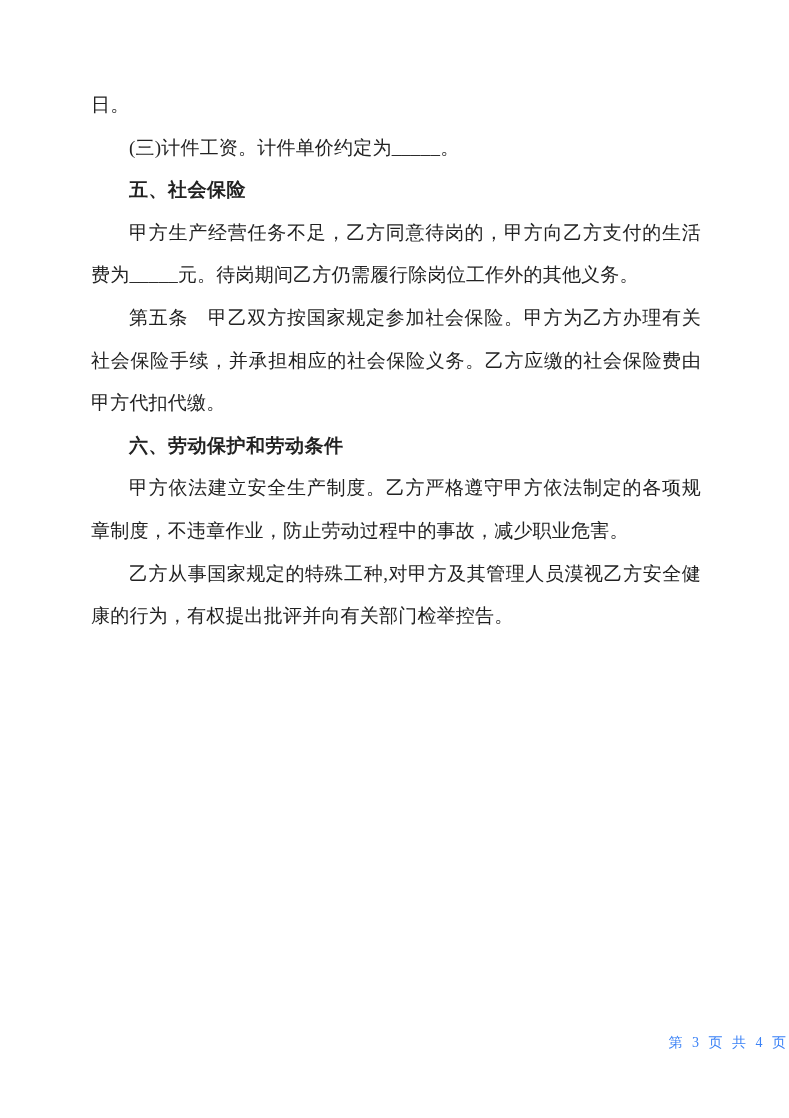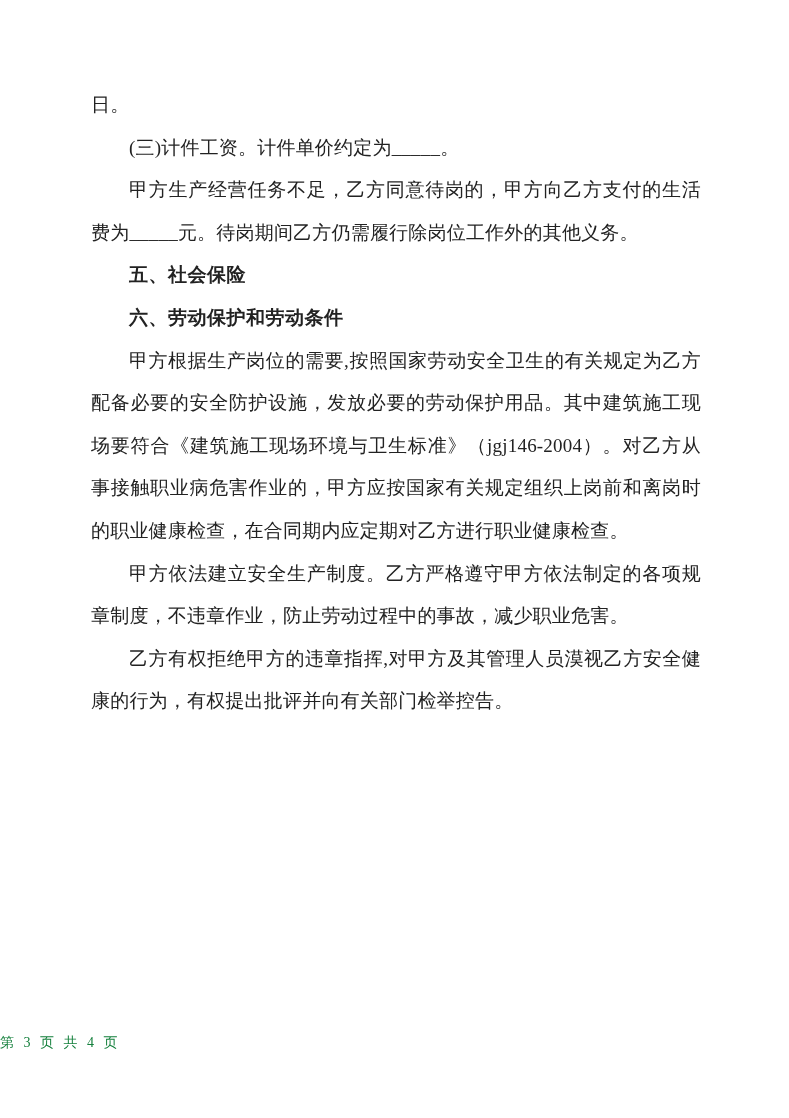--- a/index.html
+++ b/index.html
@@ -36,35 +36,35 @@
   .content p.heading {
     font-family: "Liberation Sans", "DejaVu Sans", sans-serif;
     font-weight: bold;
     letter-spacing: 0.5px;
   }
   .footer {
     position: absolute;
     left: 0;
     right: 0;
     bottom: 66px;
-    text-align: left;
+    text-align: right;
     font-size: 14px;
     letter-spacing: 3px;
-    color: #15803d;
+    color: #3b82f6;
   }
 </style>
 </head>
 <body>
 
 <div class="page">
   <div class="content">
 
   <p class="">日。</p>
       <p class="indent ">(三)计件工资。计件单价约定为_____。</p>
+      <p class="indent heading">五、社会保险</p>
       <p class="indent ">甲方生产经营任务不足，乙方同意待岗的，甲方向乙方支付的生活费为_____元。待岗期间乙方仍需履行除岗位工作外的其他义务。</p>
-      <p class="indent heading">五、社会保险</p>
+      <p class="indent ">第五条　甲乙双方按国家规定参加社会保险。甲方为乙方办理有关社会保险手续，并承担相应的社会保险义务。乙方应缴的社会保险费由甲方代扣代缴。</p>
       <p class="indent heading">六、劳动保护和劳动条件</p>
-      <p class="indent ">甲方根据生产岗位的需要,按照国家劳动安全卫生的有关规定为乙方配备必要的安全防护设施，发放必要的劳动保护用品。其中建筑施工现场要符合《建筑施工现场环境与卫生标准》（jgj146-2004）。对乙方从事接触职业病危害作业的，甲方应按国家有关规定组织上岗前和离岗时的职业健康检查，在合同期内应定期对乙方进行职业健康检查。</p>
       <p class="indent ">甲方依法建立安全生产制度。乙方严格遵守甲方依法制定的各项规章制度，不违章作业，防止劳动过程中的事故，减少职业危害。</p>
-      <p class="indent ">乙方有权拒绝甲方的违章指挥,对甲方及其管理人员漠视乙方安全健康的行为，有权提出批评并向有关部门检举控告。</p>
+      <p class="indent ">乙方从事国家规定的特殊工种,对甲方及其管理人员漠视乙方安全健康的行为，有权提出批评并向有关部门检举控告。</p>
     </div>
   <div class="footer">第 3 页 共 4 页</div>
 </div>
 
 </body></html>

